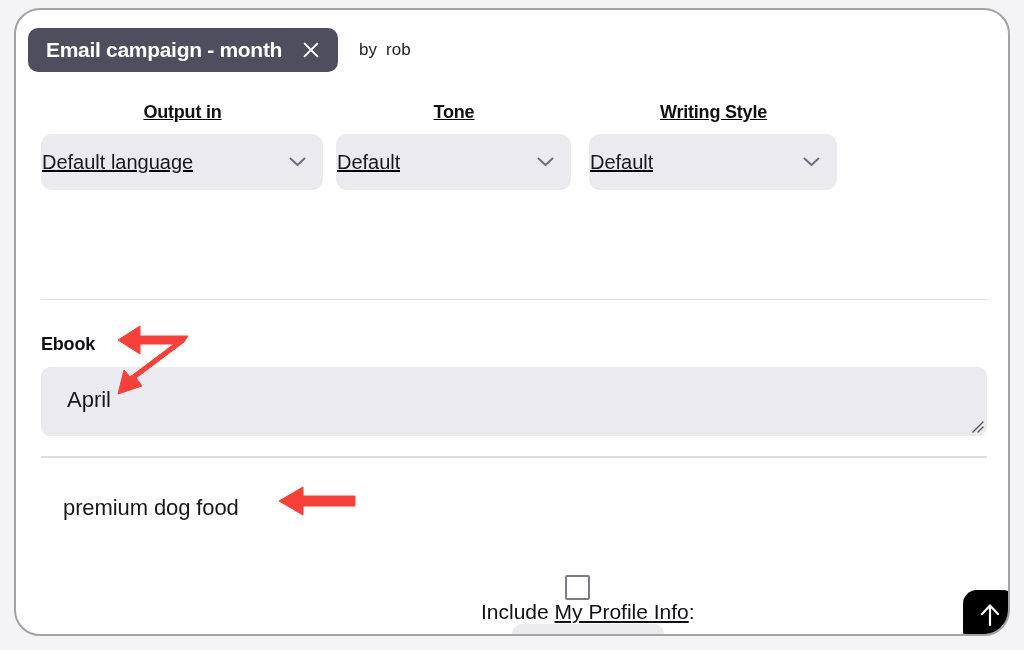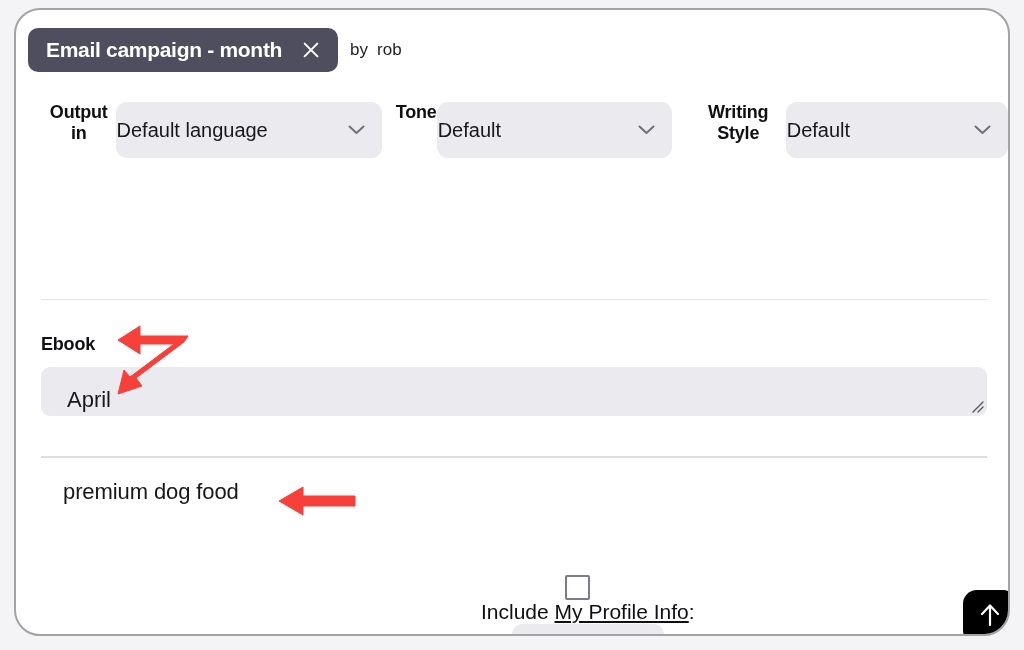--- a/index.html
+++ b/index.html
@@ -68,36 +68,36 @@
     top: 10px;
     width: 20px;
     height: 2.2px;
     background: #ffffff;
     border-radius: 2px;
   }
   .chip-close::before { transform: rotate(45deg); }
   .chip-close::after  { transform: rotate(-45deg); }
 
   .byline {
-    margin-left: 12px;
+    margin-left: 21px;
     font-size: 17px;
     color: #1f1f24;
     white-space: nowrap;
   }
   .byline .by-word { margin-right: 9px; }
 
   
   .fields-row {
     position: absolute;
     left: 25px;
     top: 92px;
     display: flex;
     align-items: flex-start;
   }
-  .field-group { display: flex; flex-direction: row; }
+  .field-group { display: flex; flex-direction: column; text-decoration: underline; }
   .field-group.g2 { margin-left: 13px; }
   .field-group.g3 { margin-left: 18px; }
 
   .field-label {
     font-size: 18px;
     font-weight: bold;
     color: #101014;
     letter-spacing: -0.2px;
     margin-bottom: 11px;
     padding-left: 1px;
@@ -148,21 +148,21 @@
     font-size: 18px;
     font-weight: bold;
     color: #101014;
     letter-spacing: -0.2px;
   }
   .month-area {
     position: absolute;
     left: 25px;
     top: 357px;
     width: 946px;
-    height: 49px;
+    height: 69px;
     background: #ebebef;
     border-radius: 9px;
     box-sizing: border-box;
     cursor: text;
   }
   .month-area-text {
     position: absolute;
     left: 26px;
     top: 20px;
     font-size: 22px;
@@ -173,21 +173,21 @@
     right: 3px;
     bottom: 3px;
     width: 16px;
     height: 16px;
   }
 
   
   .prompt-text {
     position: absolute;
     left: 47px;
-    top: 469px;
+    top: 485px;
     font-size: 22px;
     color: #17171c;
     letter-spacing: -0.1px;
   }
 
   
   .bottom-bar {
     position: absolute;
     left: 445px;
     top: 565px;

